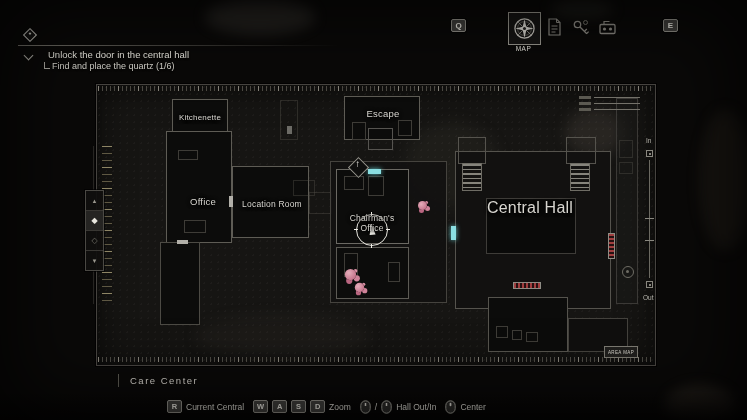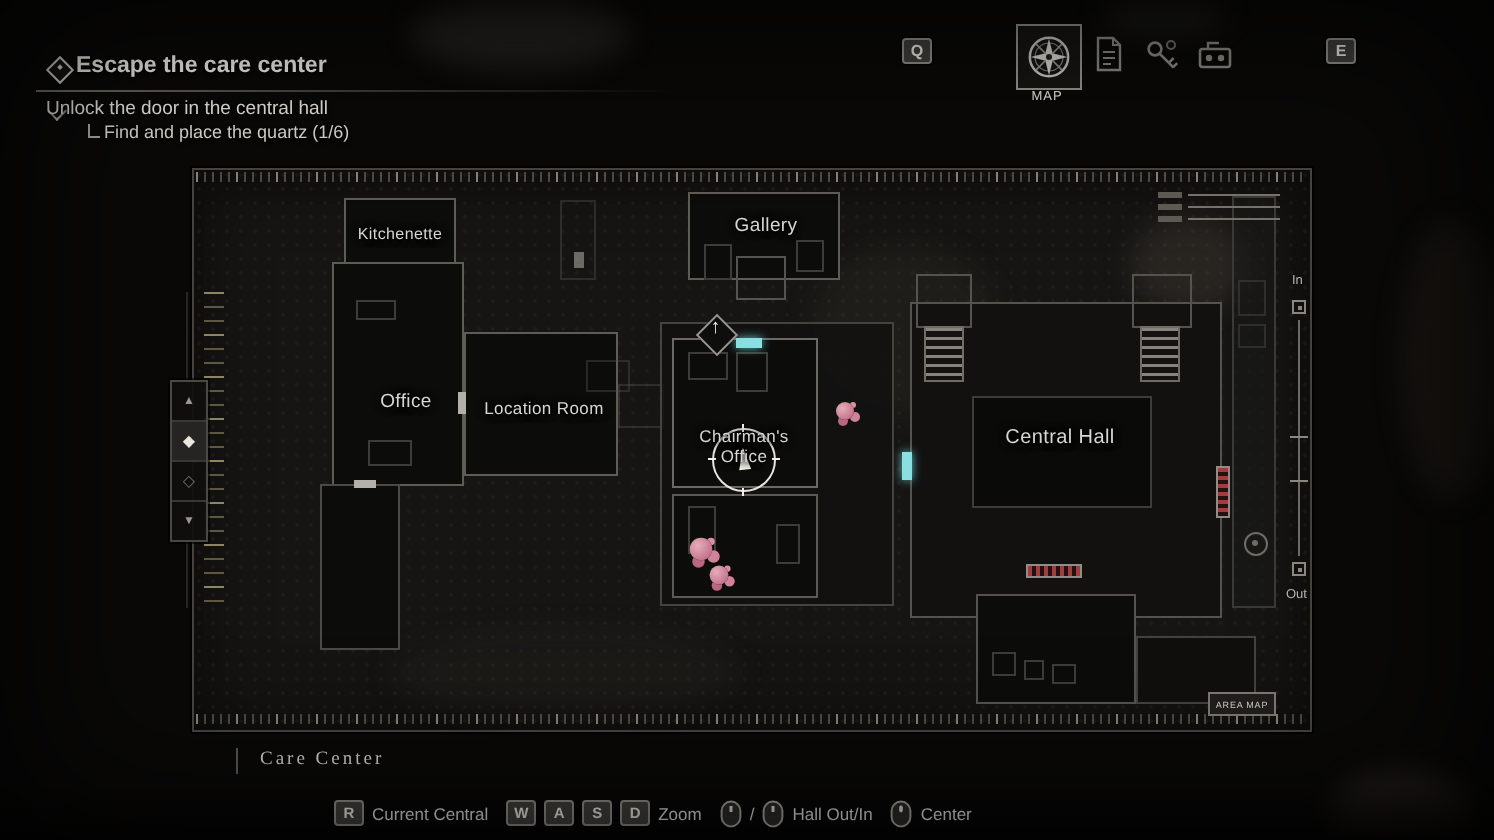--- a/index.html
+++ b/index.html
@@ -6,21 +6,21 @@
   .screen{position:relative;width:747px;height:420px;background:#0a0908;overflow:hidden;
     font-family:"Liberation Sans",sans-serif;color:#e8e6e0;}
   
   .glow{position:absolute;border-radius:50%;filter:blur(7px);pointer-events:none;}
   
   .obj-main{position:absolute;left:38px;top:27px;font-size:11.5px;font-weight:bold;color:#f1efe9;text-shadow:0 1px 2px #000;}
   .obj-diamond{position:absolute;left:25px;top:30px;width:8px;height:8px;border:1px solid #d8d6ce;transform:rotate(45deg);background:#141312;}
   .obj-diamond i{position:absolute;left:2px;top:2px;width:2px;height:2px;background:#d8d6ce;}
   .obj-divider{position:absolute;left:18px;top:45px;width:320px;height:1px;
     background:linear-gradient(90deg,rgba(160,156,146,.7),rgba(160,156,146,0));}
-  .obj-sub{position:absolute;left:23px;top:49px;font-size:9.5px;color:#e2e0d8;text-shadow:0 1px 2px #000;}
+  .obj-sub{position:absolute;left:48px;top:49px;font-size:9.5px;color:#e2e0d8;text-shadow:0 1px 2px #000;}
   .chev{position:absolute;left:25px;top:52px;width:6px;height:6px;border-left:1.5px solid #b8b6ae;border-bottom:1.5px solid #b8b6ae;transform:rotate(-45deg);}
   .obj-task{position:absolute;left:52px;top:61px;font-size:9px;color:#d5d3cb;text-shadow:0 1px 2px #000;}
   .elbow{position:absolute;left:44px;top:62px;width:5px;height:6px;border-left:1px solid #a8a69e;border-bottom:1px solid #a8a69e;}
   
   .keybadge{position:absolute;min-width:9px;height:11px;padding:0 2px;background:#3f3e3b;border:1px solid #908e87;border-radius:2px;
     display:flex;align-items:center;justify-content:center;font-size:8px;font-weight:bold;color:#eceae2;box-shadow:0 0 0 1px rgba(0,0,0,.55);}
   .tabbox{position:absolute;left:508px;top:12px;width:31px;height:31px;border:1px solid #97958d;background:rgba(255,255,255,.05);
     display:flex;align-items:center;justify-content:center;}
   .tablabel{position:absolute;left:508px;top:45px;width:31px;text-align:center;font-size:6.5px;letter-spacing:.5px;color:#e5e3db;}
   .tabicon{position:absolute;opacity:.8;}
@@ -65,21 +65,21 @@
   .zoomscale{position:absolute;color:#b8b6ae;font-size:6.5px;z-index:30;}
   .zsq{position:absolute;width:7px;height:7px;border:1px solid #8a8880;box-sizing:border-box;}
   .zsq i{position:absolute;left:1.5px;top:1.5px;width:2px;height:2px;background:#8a8880;}
   .areamap{position:absolute;left:604px;top:346px;width:32px;height:10px;border:1px solid #7c7a72;background:#201f1d;
     display:flex;align-items:center;justify-content:center;font-size:4.5px;letter-spacing:.4px;color:#d2d0c8;z-index:31;}
   
   .floorsel{position:absolute;left:85px;top:190px;width:17px;background:rgba(17,16,15,.94);
     border:1px solid #4b4944;box-shadow:0 0 0 1px rgba(0,0,0,.6);z-index:40;}
   .fcell{height:19px;display:flex;align-items:center;justify-content:center;border-bottom:1px solid #3a3834;}
   .fcell:last-child{border-bottom:none;}
-  .areaname{position:absolute;left:130px;top:375px;font-family:Liberation Serif, serif;font-size:9.5px;
+  .areaname{position:absolute;left:130px;top:375px;font-family:Liberation Sans, sans-serif;font-size:9.5px;
     letter-spacing:1.5px;color:#d2cfc8;}
   .areatick{position:absolute;left:118px;top:374px;width:1px;height:13px;background:#5a5850;}
   
   .bbar{position:absolute;left:167px;top:398px;height:17px;display:flex;align-items:center;gap:9px;font-size:8.5px;color:#dedcd4;}
   .bgrp{display:flex;align-items:center;gap:4px;white-space:nowrap;}
   .bkey{min-width:9px;height:11px;padding:0 2px;background:#403f3c;border:1px solid #908e87;border-radius:2px;
     display:inline-flex;align-items:center;justify-content:center;font-size:7.5px;font-weight:bold;color:#eceae2;}
   .bottomfade{position:absolute;left:0;bottom:0;width:747px;height:28px;background:linear-gradient(0deg,rgba(4,3,3,.85),rgba(4,3,3,0));}
   .vignette{position:absolute;inset:0;box-shadow:inset 0 0 70px 18px rgba(0,0,0,.65);pointer-events:none;z-index:60;}
 </style>
@@ -89,21 +89,20 @@
 <div class="screen">
 
   <div class="glow" style="left:205px;top:0;width:110px;height:34px;background:rgba(145,138,126,.18);"></div>
   <div class="glow" style="left:550px;top:0;width:64px;height:18px;background:rgba(115,110,100,.14);"></div>
   <div class="glow" style="left:700px;top:110px;width:50px;height:140px;background:rgba(95,82,64,.16);"></div>
   <div class="glow" style="left:665px;top:385px;width:70px;height:45px;background:rgba(160,142,112,.15);"></div>
 
   <span class="obj-diamond">
       <i></i>
     </span>
-  <div class="obj-main">Escape the care center</div>
   <div class="obj-divider"></div>
   <span class="chev"></span>
   <div class="obj-sub">Unlock the door in the central hall</div>
   <span class="elbow"></span>
   <div class="obj-task">Find and place the quartz (1/6)</div>
 
   <div class="keybadge" style="left:451px;top:19px;">Q</div>
   <div class="tabbox">
     <svg width="23" height="23" viewBox="0 0 24 24">
       <circle cx="12" cy="12" r="10" fill="none" stroke="#ccc9c2" stroke-width="1.3"></circle>
@@ -224,23 +223,23 @@
     <i style="left:14px;top:-3px;width:1px;height:4px;"></i>
     <i style="left:14px;bottom:-3px;width:1px;height:4px;"></i>
     <i style="left:-3px;top:14px;width:4px;height:1px;"></i>
     <i style="right:-3px;top:14px;width:4px;height:1px;"></i>
     <div class="needle"></div>
   </div>
 
   <div class="rlabel" style="left:200px;top:117px;font-size:8px;">Kitchenette</div>
   <div class="rlabel" style="left:203px;top:201px;font-size:9.5px;">Office</div>
   <div class="rlabel" style="left:272px;top:204px;font-size:8.5px;">Location Room</div>
-  <div class="rlabel" style="left:383px;top:113px;font-size:9.5px;">Gallery</div>
+  <div class="rlabel" style="left:383px;top:113px;font-size:9.5px;">Escape</div>
   <div class="rlabel" style="left:372px;top:223px;font-size:8.5px;white-space:normal;width:58px;text-align:center;line-height:1.2;">Chairman's Office</div>
-  <div class="rlabel" style="left:530px;top:219px;font-size:10px;">Central Hall</div>
+  <div class="rlabel" style="left:530px;top:208px;font-size:16px;">Central Hall</div>
 
   <div class="zoomscale" style="left:646px;top:137px;">In</div>
   <div class="zsq" style="left:646px;top:150px;">
       <i></i>
     </div>
   <div style="position:absolute;left:649px;top:160px;width:1px;height:118px;background:#6c6a62;"></div>
   <div style="position:absolute;left:645px;top:218px;width:9px;height:1px;background:#8a8880;"></div>
   <div style="position:absolute;left:645px;top:240px;width:9px;height:1px;background:#8a8880;"></div>
   <div class="zsq" style="left:646px;top:281px;">
       <i></i>

